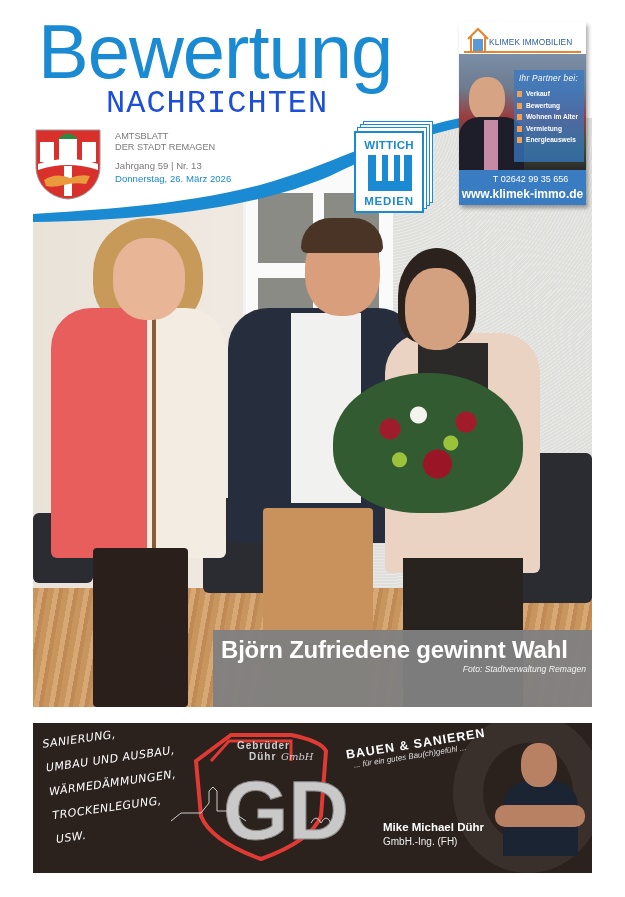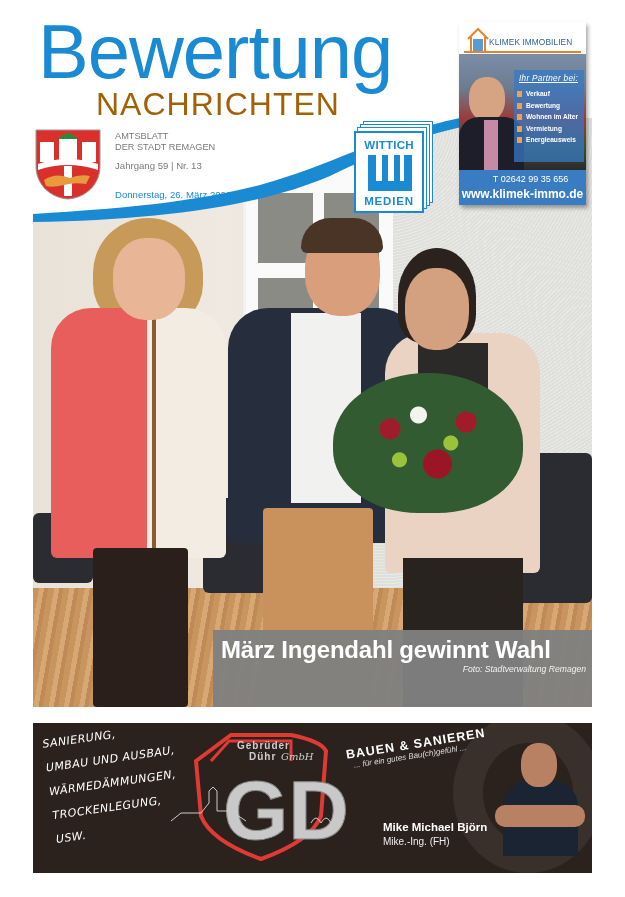--- a/index.html
+++ b/index.html
@@ -47,46 +47,46 @@
 
   
   .caption { position:absolute; left:180px; top:512px; width:379px; height:77px; background:rgba(128,128,128,.96); padding:6px 6px 4px 8px; }
   .caption .headline { color:#fff; font-weight:bold; font-size:24px; line-height:28px; letter-spacing:-0.2px; }
   .caption .desc { color:#f2f2f2; font-style:italic; font-size:8.6px; line-height:10.5px; margin-top:3px; text-align:justify; }
   .caption .credit { color:#f2f2f2; font-style:italic; font-size:8.6px; line-height:10.5px; text-align:right; }
 
   
   .header-svg { position:absolute; left:0; top:0; width:625px; height:240px; }
   .title { position:absolute; left:38px; top:12px; font-size:76px; line-height:80px; color:#1a8ad2; letter-spacing:-1px; }
-  .subtitle { position:absolute; left:96px; top:86px; font-size:32px; line-height:36px; color:#a16207; letter-spacing:1px; }
+  .subtitle { position:absolute; left:106px; top:86px; font-size:32px; line-height:36px; color:#1d4ed8; letter-spacing:1px;font-family:Liberation Mono, monospace; }
   .crest { position:absolute; left:34px; top:128px; width:68px; height:72px; }
   .meta { position:absolute; left:115px; top:131px; font-size:9.2px; color:#7a7a7a; line-height:10.5px; }
   .meta .issue { margin-top:9px; font-size:9.6px; }
-  .meta .date { margin-top:18px; font-size:9.6px; color:#1a8ad2; }
+  .meta .date { margin-top:2px; font-size:9.6px; color:#1a8ad2; }
 
   .wittich { position:absolute; left:354px; top:121px; width:80px; height:92px; }
   .wittich .sheet { position:absolute; background:#fff; border:1.5px solid #1a8ad2; }
   .wittich .front { position:absolute; left:0; top:10px; width:70px; height:82px; background:#fff; border:2px solid #1a8ad2; }
   .wittich .w-top { position:absolute; left:0; right:0; top:6px; text-align:center; font-size:11.5px; font-weight:bold; color:#1a8ad2; letter-spacing:0.2px; }
   .wittich .w-bot { position:absolute; left:0; right:0; bottom:4px; text-align:center; font-size:11.5px; font-weight:bold; color:#1a8ad2; letter-spacing:0.8px; }
   .wittich .w-mark { position:absolute; left:12px; top:22px; width:44px; height:36px; }
 
   
   .klimek { position:absolute; left:459px; top:22px; width:127px; height:183px; background:#3a7cc1; box-shadow:2px 3px 4px rgba(0,0,0,.35); overflow:hidden; }
   .klimek .k-top { position:absolute; left:0; top:0; width:127px; height:32px; background:#ffffff; }
   .klimek .k-name { position:absolute; left:30px; top:15px; font-size:8.3px; color:#2c5f9e; letter-spacing:0.1px; }
   .klimek .k-line { position:absolute; left:5px; top:29px; width:117px; height:1.5px; background:#e8842b; }
   .klimek .k-house { position:absolute; left:8px; top:5px; width:22px; height:25px; }
   .klimek .k-img { position:absolute; left:0; top:32px; width:127px; height:116px;
     background:linear-gradient(180deg,#7a8ea8 0%,#6d7b8e 30%,#9a3c3c 55%,#3f4f2f 80%,#2a2a2a 100%); }
   .klimek .k-man-face { position:absolute; left:10px; top:55px; width:36px; height:44px; border-radius:45%; background:#d6a482; }
   .klimek .k-man-body { position:absolute; left:0; top:95px; width:65px; height:53px; background:#1e1d2a; border-radius:20px 20px 0 0; }
   .klimek .k-man-tie { position:absolute; left:25px; top:98px; width:14px; height:50px; background:#c58aa5; }
   .klimek .k-panel { position:absolute; left:55px; top:48px; width:70px; height:92px; background:rgba(55,120,195,.75); }
-  .klimek .k-partner { position:absolute; left:60px; top:52px; font-size:8.2px; font-style:italic; color:#fff; letter-spacing:0.3px;text-decoration:underline; }
+  .klimek .k-partner { position:absolute; left:60px; top:52px; font-size:8.2px; font-style:italic; color:#fff; letter-spacing:0.3px; }
   .klimek ul { position:absolute; left:58px; top:66px; list-style:none; }
   .klimek li { font-size:6.6px; font-weight:bold; color:#fff; line-height:11.5px; white-space:nowrap; }
   .klimek li .bul { display:inline-block; width:5px; height:6px; background:#f0a050; margin-right:4px; vertical-align:-1px; }
   .klimek .k-phone { position:absolute; left:16px; right:0; top:152px; text-align:center; font-size:9px; color:#fff; }
   .klimek .k-web { position:absolute; left:0; right:0; top:165px; text-align:center; font-size:12px; font-weight:bold; color:#fff; }
 
   
   .duehr { position:absolute; left:33px; top:723px; width:559px; height:150px; background:#2b211d; overflow:hidden; }
   .duehr .bigG { position:absolute; left:420px; top:-10px; width:150px; height:160px; border-radius:50%; border:30px solid #3a302b; }
   .duehr .services { position:absolute; left:8px; top:10px; transform:rotate(-8deg); transform-origin:left top; }
@@ -131,21 +131,21 @@
   <div class="person p2-hair"></div>
 
   <div class="person p3-jacket"></div>
   <div class="person p3-top"></div>
   <div class="person p3-pants"></div>
   <div class="person p3-hair"></div>
   <div class="person p3-face"></div>
   <div class="person bouquet"></div>
 
   <div class="caption">
-    <div class="headline">März Ingendahl gewinnt Wahl</div>
+    <div class="headline">Björn Zufriedene gewinnt Wahl</div>
     <div class="credit">Foto: Stadtverwaltung Remagen</div>
   </div>
 </div>
 
 <svg class="header-svg" viewBox="0 0 625 240">
   <path d="M0,0 H625 V118 H470 C420,128 380,140 330,165 C270,195 200,212 120,214 C80,215 50,216 33,218 V240 H0 Z" fill="#ffffff"></path>
   <path d="M33,214 C90,210 180,206 260,185 C330,166 380,135 460,118 L480,114 L478,124 C420,134 380,152 330,176 C260,206 160,220 33,222 Z" fill="#1a8ad2"></path>
 </svg>
 
 <div class="title">Bewertung</div>
@@ -230,16 +230,16 @@
 
   <div class="bauen">
     <div class="b1">BAUEN &amp; SANIEREN</div>
     <div class="b2">... für ein gutes Bau(ch)gefühl ...</div>
   </div>
 
   <div class="mike-body"></div>
   <div class="mike-arms"></div>
   <div class="mike-face"></div>
 
-  <div class="person-name">Mike Michael Björn</div>
-  <div class="person-title">Mike.-Ing. (FH)</div>
+  <div class="person-name">Mike Michael Dühr</div>
+  <div class="person-title">GmbH.-Ing. (FH)</div>
 
 </div>
 
 </body></html>

